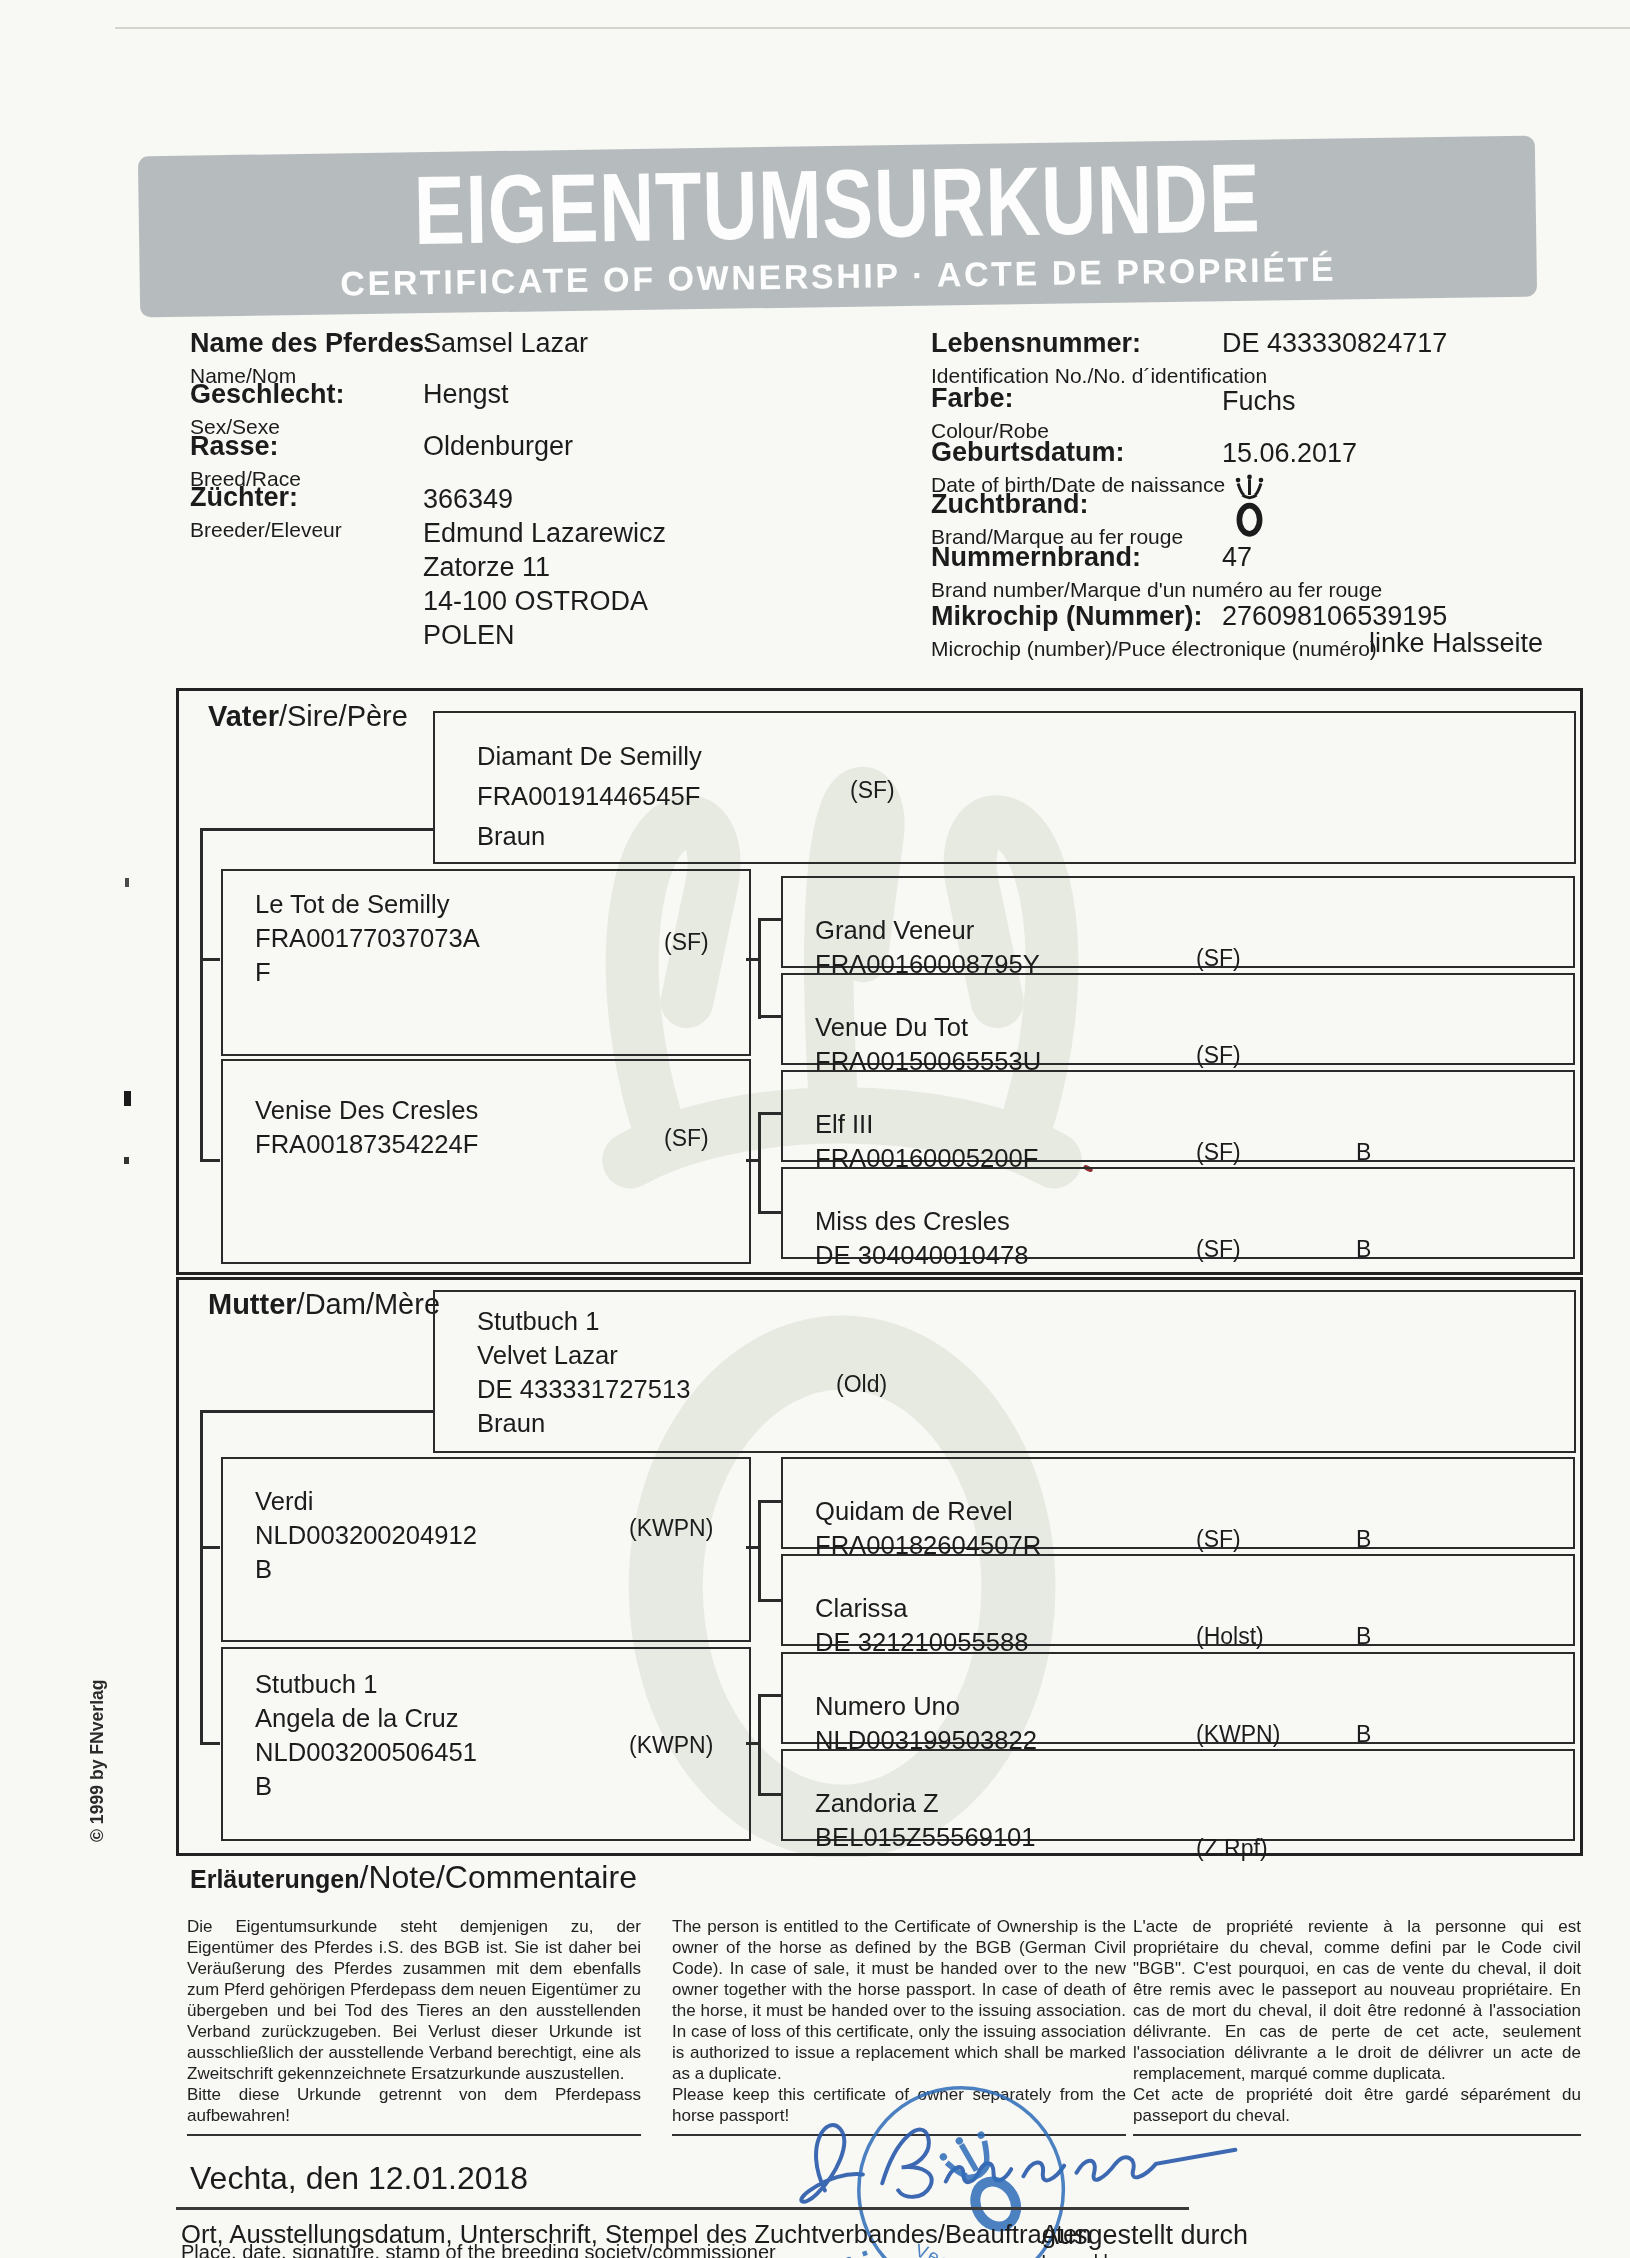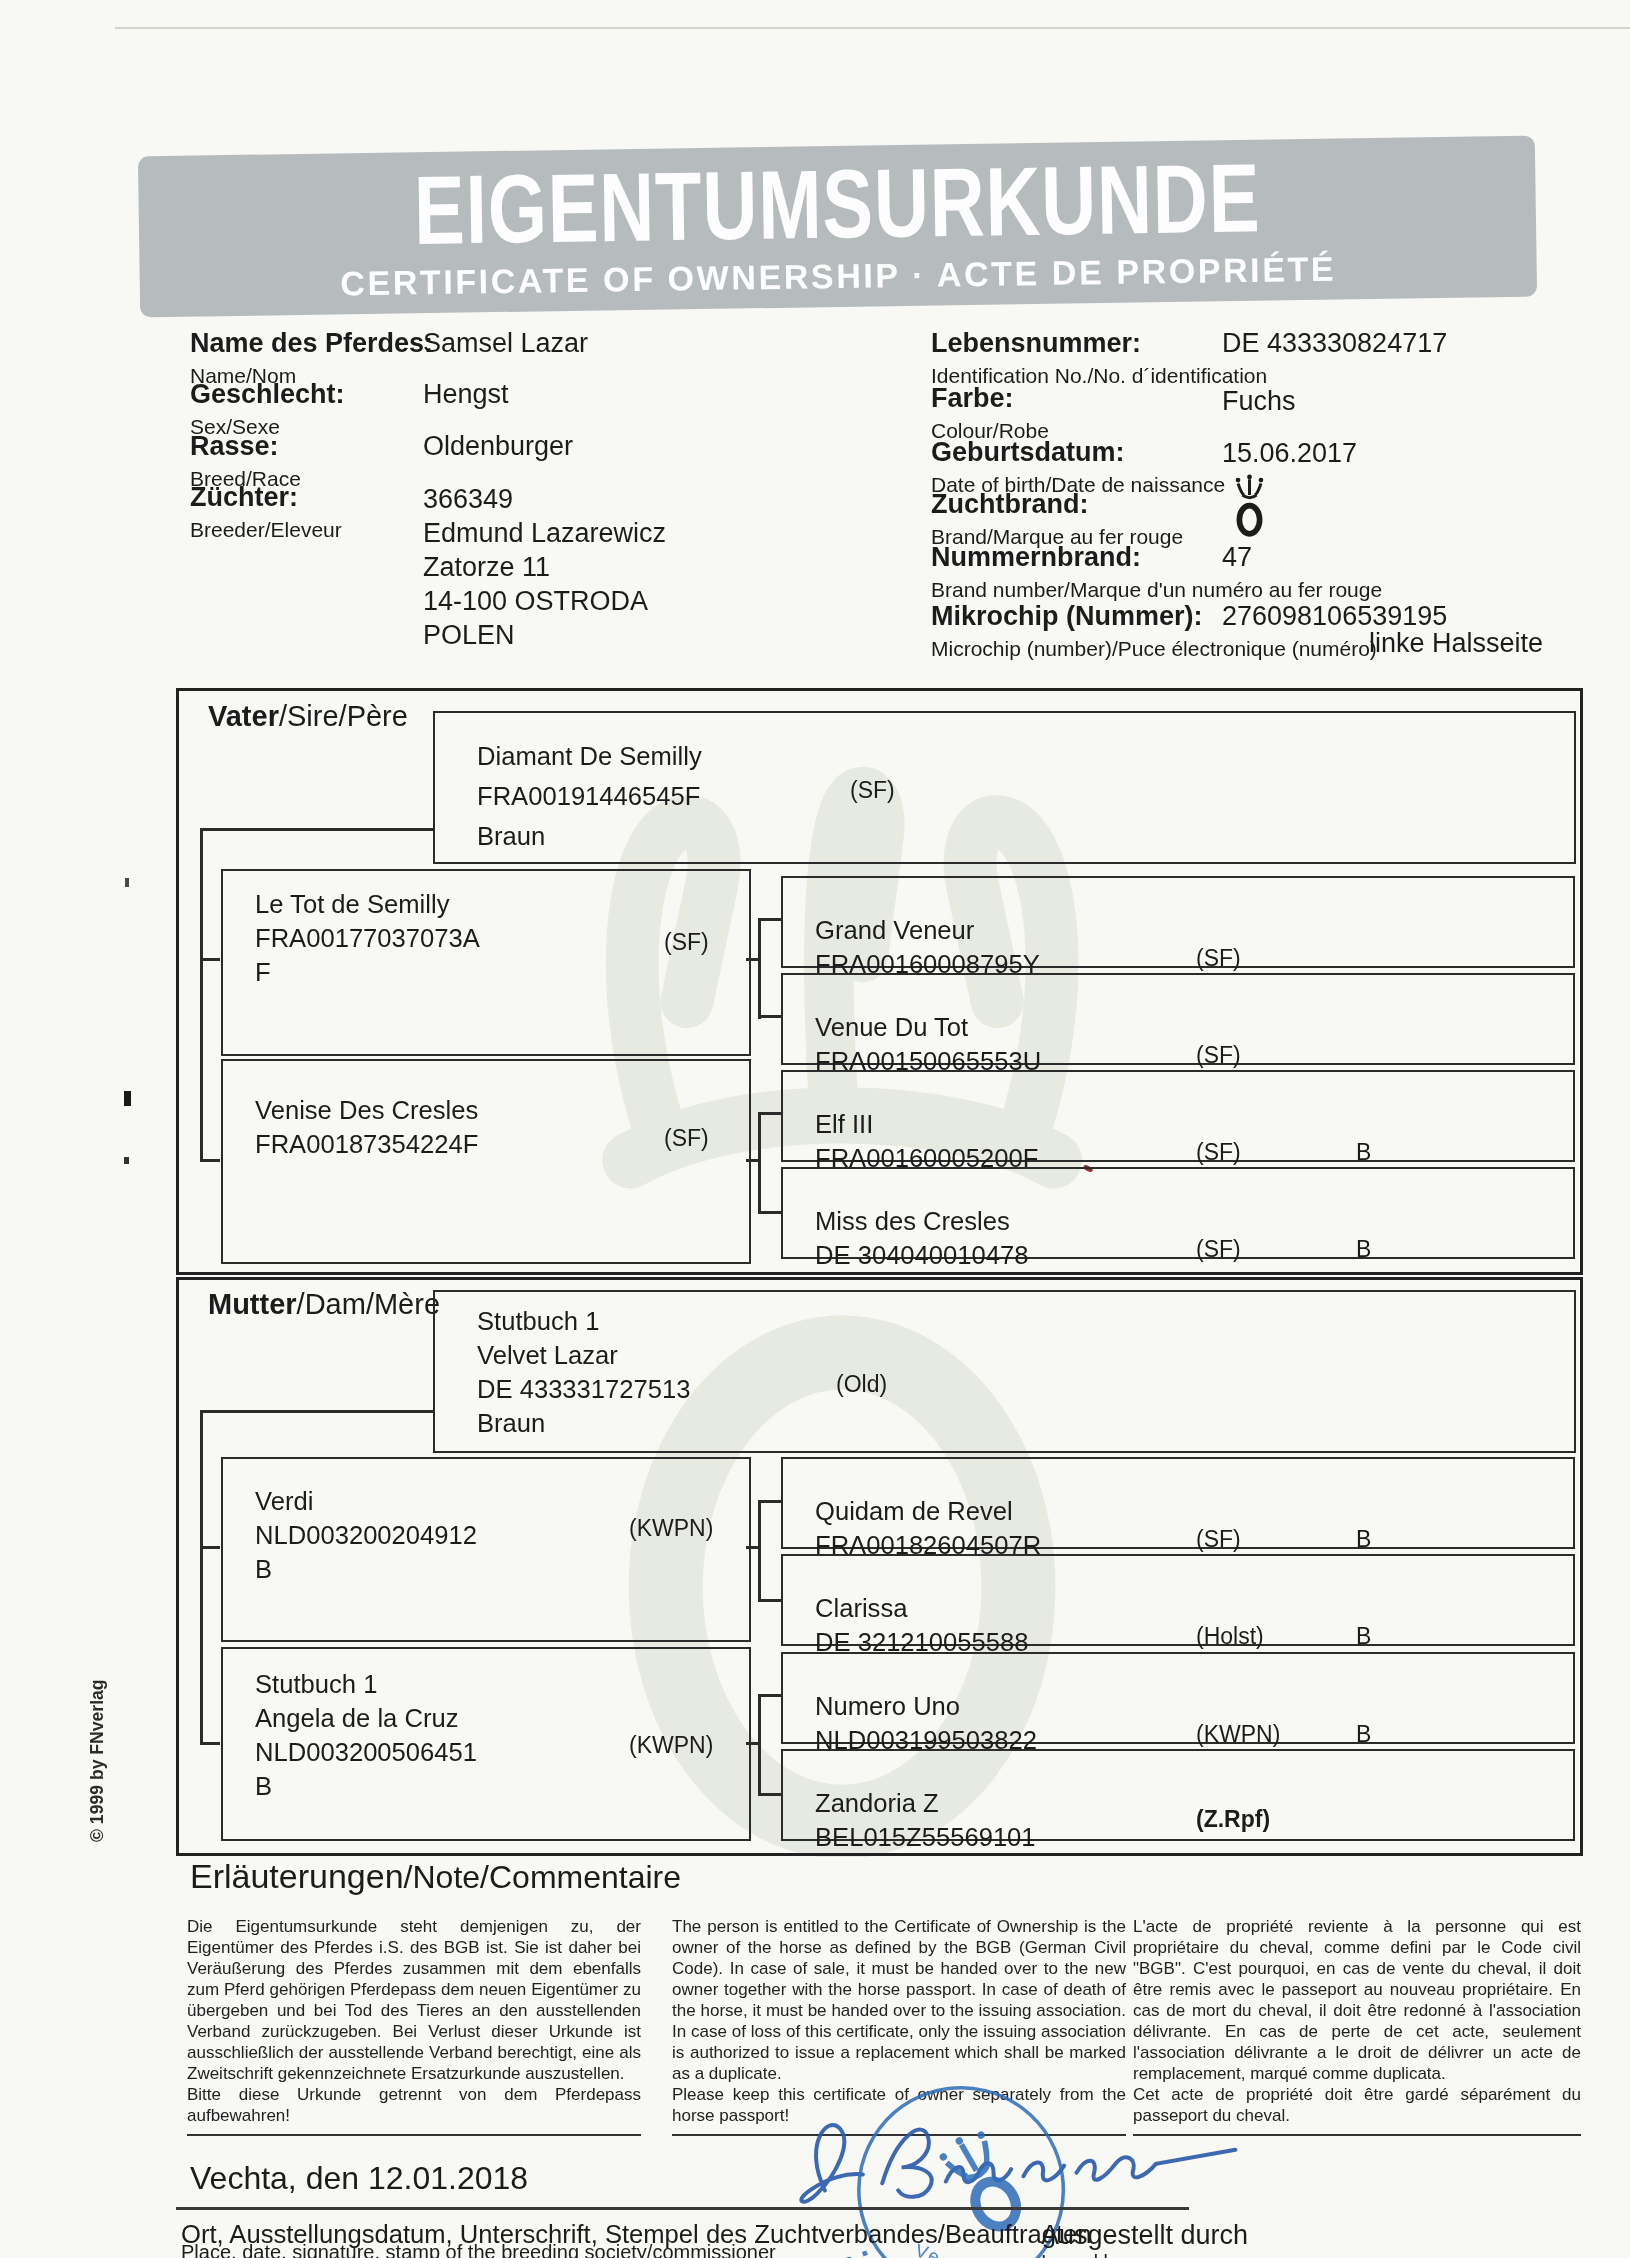--- a/index.html
+++ b/index.html
@@ -313,27 +313,27 @@
       <div>NLD003199503822</div>
     </div>
     <span class="breed" style="left:413px;top:67px;">(KWPN)</span>
     <span class="award" style="left:573px;top:67px;">B</span>
   </div>
   <div class="pbox g3" style="left:781px;top:1749px;width:790px;height:88px;">
     <div class="plines">
       <div>Zandoria Z</div>
       <div>BEL015Z55569101</div>
     </div>
-    <span class="breed" style="left:413px;top:55px;font-weight:bold;">(Z.Rpf)</span>
+    <span class="breed" style="left:413px;top:84px;">(Z.Rpf)</span>
     <span class="award" style="left:573px;top:67px;"></span>
   </div>
 
   <div class="copyright">© 1999 by FNverlag</div>
 
-  <div class="abs nhead" style="left:190px;top:1856px;"><span style="font-size:34px;font-weight:normal;">Erläuterungen</span><span>/Note/Commentaire</span></div>
+  <div class="abs nhead" style="left:190px;top:1856px;"><span style="font-size:25px;font-weight:bold;">Erläuterungen</span><span>/Note/Commentaire</span></div>
 
   <div class="ncol" style="left:187px;top:1916px;">
     <p>Die Eigentumsurkunde steht demjenigen zu, der Eigentümer des Pferdes i.S. des BGB ist. Sie ist daher bei Veräußerung des Pferdes zusammen mit dem ebenfalls zum Pferd gehörigen Pferdepass dem neuen Eigentümer zu übergeben und bei Tod des Tieres an den ausstellenden Verband zurückzugeben. Bei Verlust dieser Urkunde ist ausschließlich der ausstellende Verband berechtigt, eine als Zweitschrift gekennzeichnete Ersatzurkunde auszustellen.</p>
     <p>Bitte diese Urkunde getrennt von dem Pferdepass aufbewahren!</p>
   </div>
   <div class="ncol" style="left:660px;top:1916px;margin-left:12px;">
     <p>The person is entitled to the Certificate of Ownership is the owner of the horse as defined by the BGB (German Civil Code). In case of sale, it must be handed over to the new owner together with the horse passport. In case of death of the horse, it must be handed over to the issuing association. In case of loss of this certificate, only the issuing association is authorized to issue a replacement which shall be marked as a duplicate.</p>
     <p>Please keep this certificate of owner separately from the horse passport!</p>
   </div>
   <div class="ncol" style="left:1133px;top:1916px;width:448px;">

